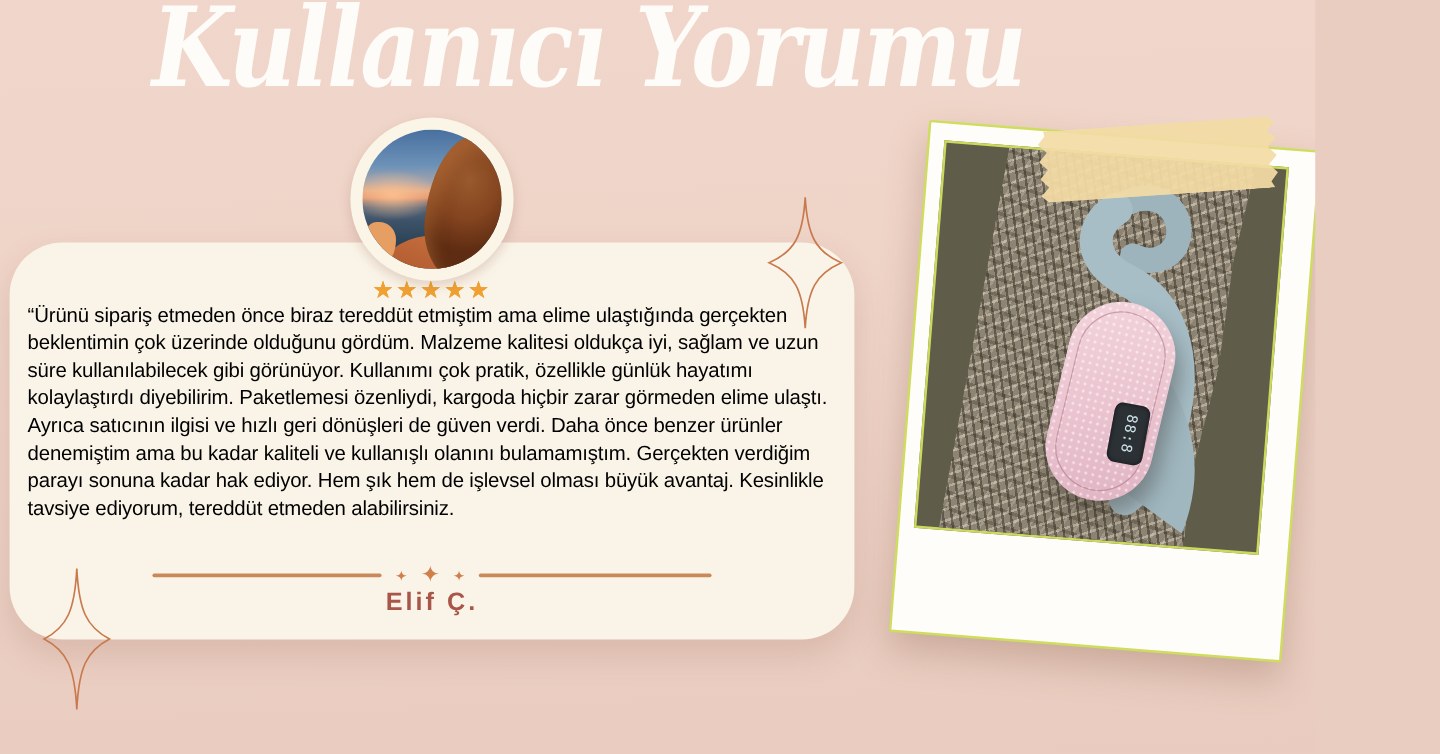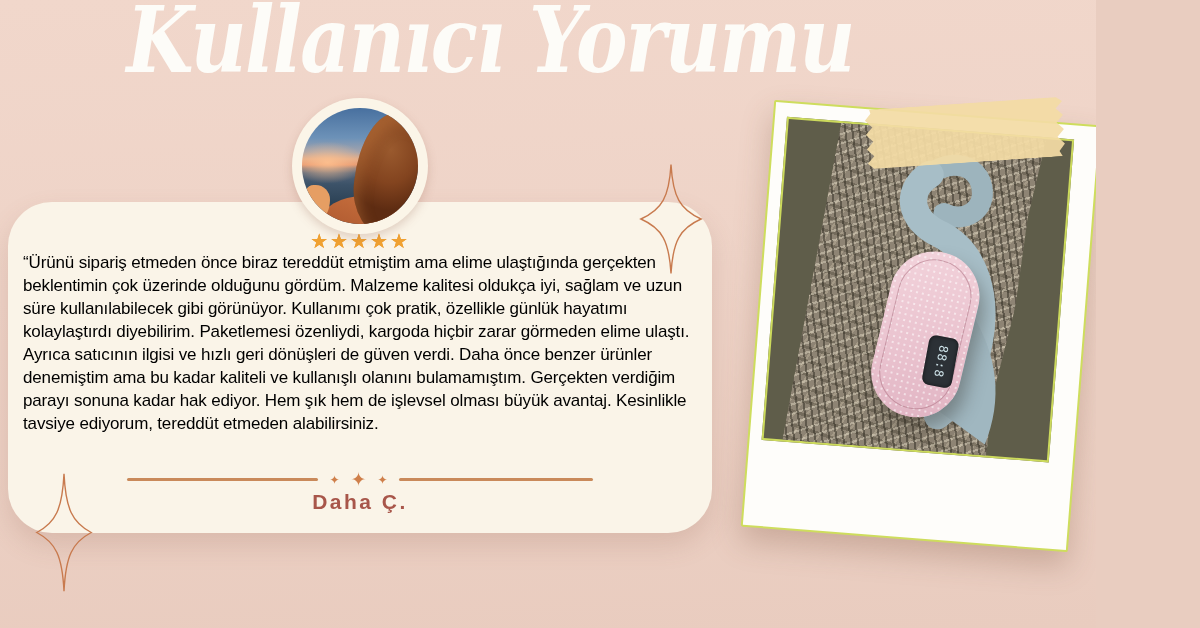--- a/index.html
+++ b/index.html
@@ -146,21 +146,21 @@
   <div class="card">
     <div class="stars">★★★★★</div>
     <p class="review-text">“Ürünü sipariş etmeden önce biraz tereddüt etmiştim ama elime ulaştığında gerçekten beklentimin çok üzerinde olduğunu gördüm. Malzeme kalitesi oldukça iyi, sağlam ve uzun süre kullanılabilecek gibi görünüyor. Kullanımı çok pratik, özellikle günlük hayatımı kolaylaştırdı diyebilirim. Paketlemesi özenliydi, kargoda hiçbir zarar görmeden elime ulaştı. Ayrıca satıcının ilgisi ve hızlı geri dönüşleri de güven verdi. Daha önce benzer ürünler denemiştim ama bu kadar kaliteli ve kullanışlı olanını bulamamıştım. Gerçekten verdiğim parayı sonuna kadar hak ediyor. Hem şık hem de işlevsel olması büyük avantaj. Kesinlikle tavsiye ediyorum, tereddüt etmeden alabilirsiniz.</p>
     <div class="divider">
       <span class="line l"></span>
       <span class="diamond small">✦</span>
       <span class="diamond big">✦</span>
       <span class="diamond small">✦</span>
       <span class="line r"></span>
     </div>
-    <div class="reviewer-name">Daha Ç.</div>
+    <div class="reviewer-name">Elif Ç.</div>
   </div>
 
   <div class="sparkle sp1">
     <svg viewBox="0 0 100 200" preserveAspectRatio="none">
       <path d="M50 6 C53 62 64 84 97 100 C64 116 53 138 50 194 C47 138 36 116 3 100 C36 84 47 62 50 6 Z" fill="none" stroke="#c87a4e" stroke-width="1.6" vector-effect="non-scaling-stroke"></path>
     </svg>
   </div>
   <div class="sparkle sp2">
     <svg viewBox="0 0 100 200" preserveAspectRatio="none">
       <path d="M50 6 C53 62 64 84 97 100 C64 116 53 138 50 194 C47 138 36 116 3 100 C36 84 47 62 50 6 Z" fill="none" stroke="#c87a4e" stroke-width="1.4" vector-effect="non-scaling-stroke"></path>

